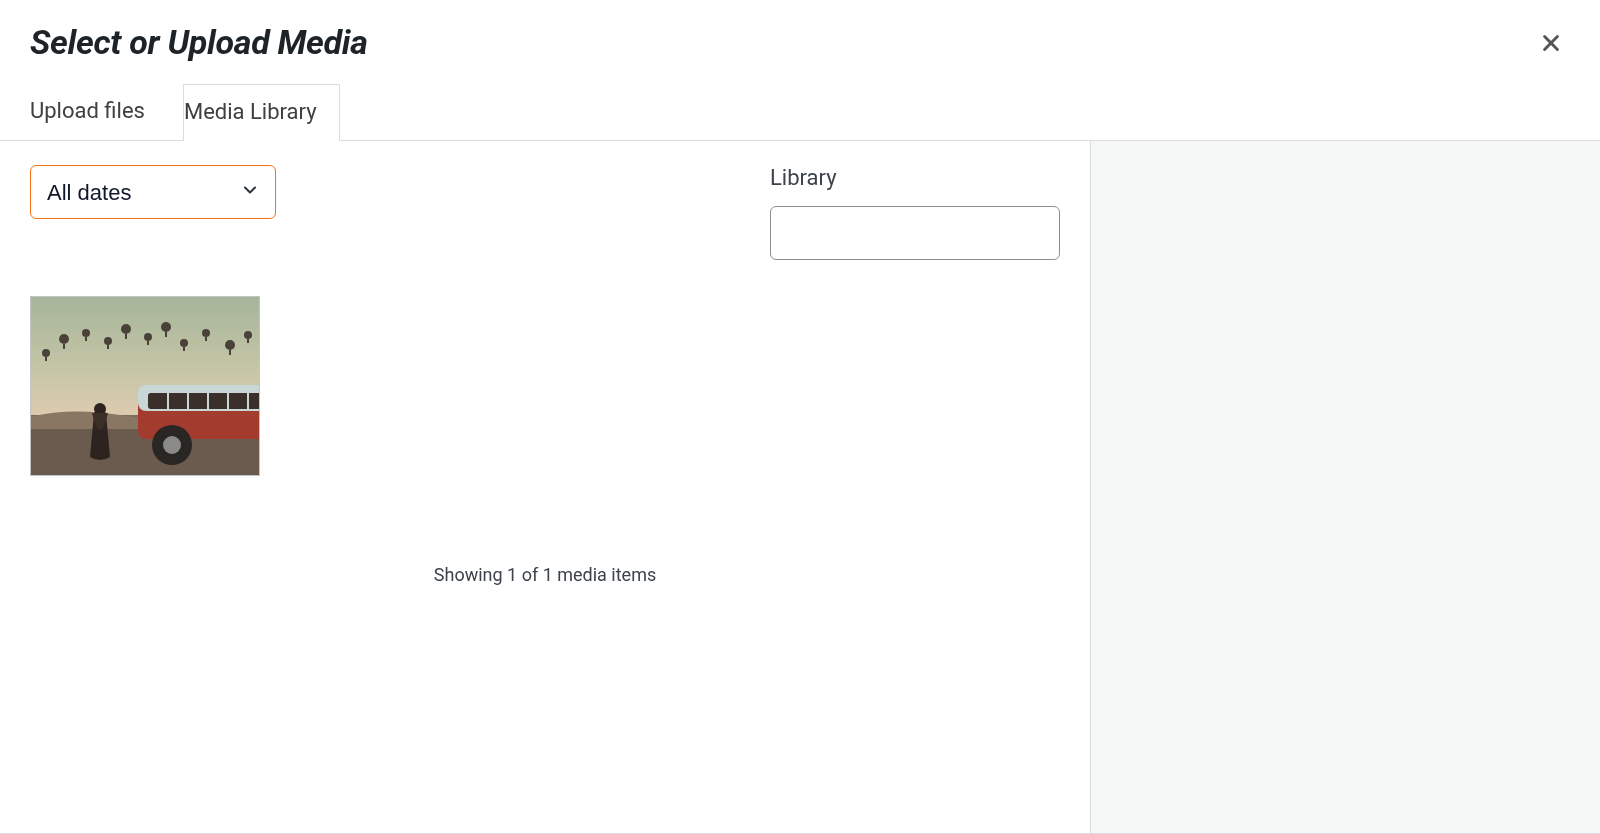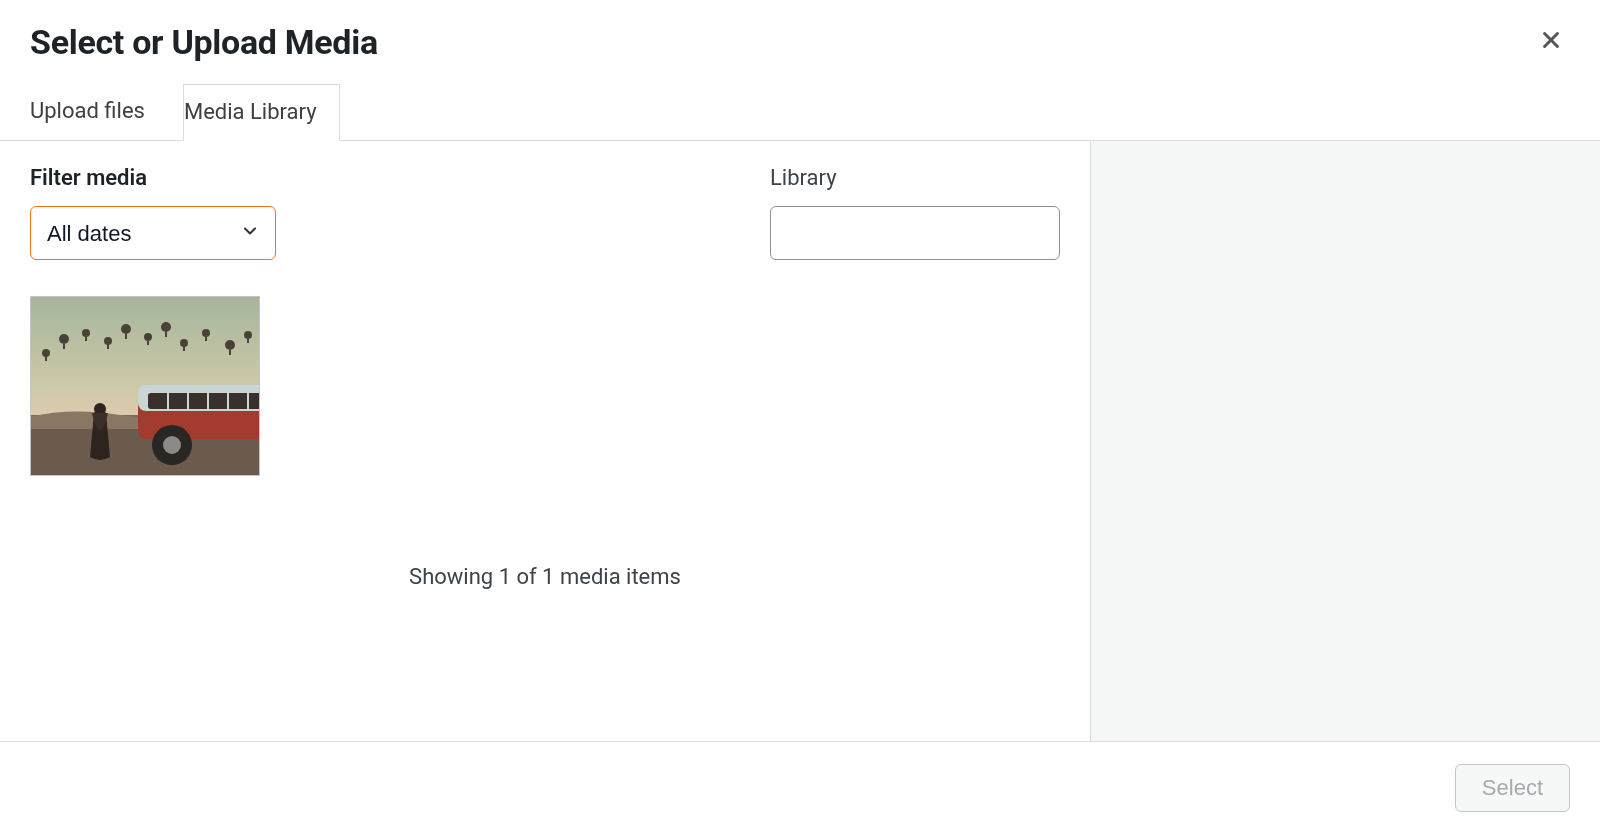--- a/index.html
+++ b/index.html
@@ -1,18 +1,18 @@
 <!DOCTYPE html>
 <html><head>
 <meta charset="utf-8">
 <style>
   * { box-sizing: border-box; margin: 0; padding: 0; }
   html, body { width: 1600px; height: 834px; font-family: -apple-system, BlinkMacSystemFont, "Segoe UI", Roboto, "Helvetica Neue", Arial, sans-serif; background: #fff; color: #1d2327; }
   .modal { width: 1600px; height: 834px; display: flex; flex-direction: column; position: relative; }
-  .header { padding: 22px 30px 8px 30px; display: flex; align-items: center; justify-content: space-between; }
+  .header { padding: 22px 30px 8px 30px; display: flex; align-items: flex-end; justify-content: space-between; font-style: italic; }
   .header h1 { font-size: 34px; font-weight: 700; letter-spacing: -0.3px; }
   .close { font-size: 26px; color: #555; cursor: pointer; padding: 4px 8px; line-height: 1; font-weight: 700; }
   .tabs { display: flex; padding: 0 30px; border-bottom: 1px solid #dcdcde; margin-top: 14px; }
   .tab { font-size: 22px; padding: 14px 22px 16px 0; margin-right: 16px; color: #404040; cursor: pointer; position: relative; }
   .tab.active { background: #fff; border: 1px solid #dcdcde; border-bottom: 1px solid #fff; margin-bottom: -1px; padding-right: 22px; border-radius: 0; }
   .body { flex: 1; display: flex; border-bottom: 1px solid #dcdcde; overflow: hidden; }
   .main { flex: 1; padding: 24px 30px; display: flex; flex-direction: column; min-width: 0; }
   .sidebar { width: 510px; background: #f6f7f7; border-left: 1px solid #dcdcde; }
   .filters-row { display: flex; justify-content: space-between; align-items: flex-start; gap: 40px; }
   .filter-group label, .search-group label { font-size: 22px; font-weight: 600; display: block; margin-bottom: 16px; color: #1d2327; }
@@ -27,21 +27,21 @@
   .select-wrap .chev { position: absolute; right: 16px; top: 50%; transform: translateY(-50%); pointer-events: none; color: #2c3338; }
   .search-input {
     font-size: 20px; padding: 10px 14px; border: 1px solid #8c8f94;
     border-radius: 6px; width: 290px; height: 54px; background: #fff;
   }
   .grid { margin-top: 36px; display: flex; flex-wrap: wrap; gap: 18px; }
   .media-item { width: 230px; border: 1px solid #c3c4c7; background: #f0f0f1; cursor: pointer; display: flex; flex-direction: column; }
   .thumb { width: 100%; height: 178px; overflow: hidden; position: relative; }
   .thumb svg { width: 100%; height: 100%; display: block; }
   .fname { font-size: 20px; font-weight: 600; text-align: center; padding: 12px 8px; color: #1d2327; background: #eef0f0; border-top: 1px solid #dcdcde; }
-  .status { margin-top: 88px; text-align: center; font-size: 22px; color: #3c434a; }
+  .status { margin-top: 88px; text-align: center; font-size: 18px; color: #3c434a; }
   .footer { padding: 22px 30px; display: flex; justify-content: flex-end; }
   .select-btn {
     font-size: 22px; padding: 10px 26px; border: 1px solid #c3c4c7;
     border-radius: 6px; background: #f6f7f7; color: #a7aaad; cursor: not-allowed;
   }
 </style>
 </head>
 <body>
 
 <div class="modal">
@@ -63,21 +63,20 @@
     <div class="tab active">
       <span>Media Library</span>
     </div>
   </div>
 
   <div class="body">
     <div class="main">
 
       <div class="filters-row">
         <div class="filter-group">
-          <label>Filter media</label>
           <div class="select-wrap">
             <select class="date-filter">
               <option>All dates</option>
             </select>
             <span class="chev">
               <svg width="20" height="20" viewBox="0 0 24 24" fill="none" stroke="currentColor" stroke-width="2.4" stroke-linecap="round" stroke-linejoin="round">
                   <polyline points="6 9 12 15 18 9"></polyline>
                 </svg>
             </span>
           </div>
@@ -157,19 +156,14 @@
         </div>
       </div>
 
       <div class="status">Showing 1 of 1 media items</div>
 
     </div>
 
     <div class="sidebar"></div>
   </div>
 
-  <div class="footer">
-    <button class="select-btn" disabled="">
-      <span>Select</span>
-    </button>
-  </div>
 
 </div>
 
 </body></html>

